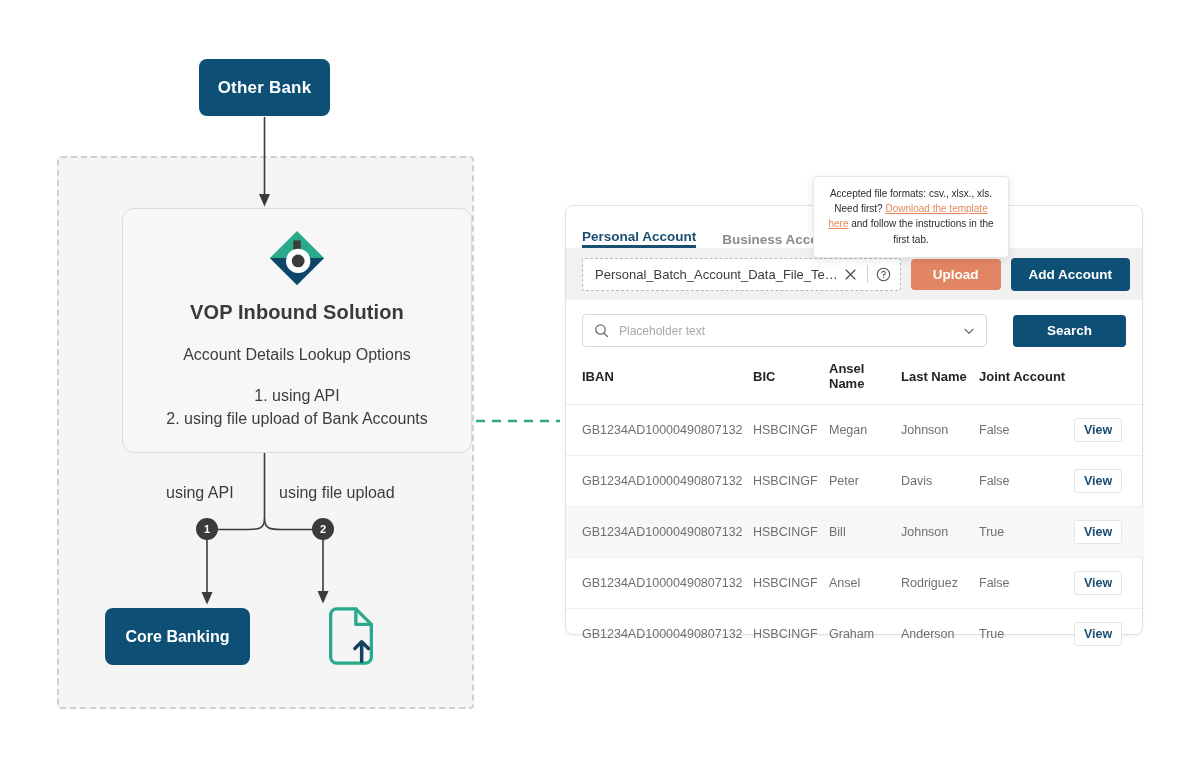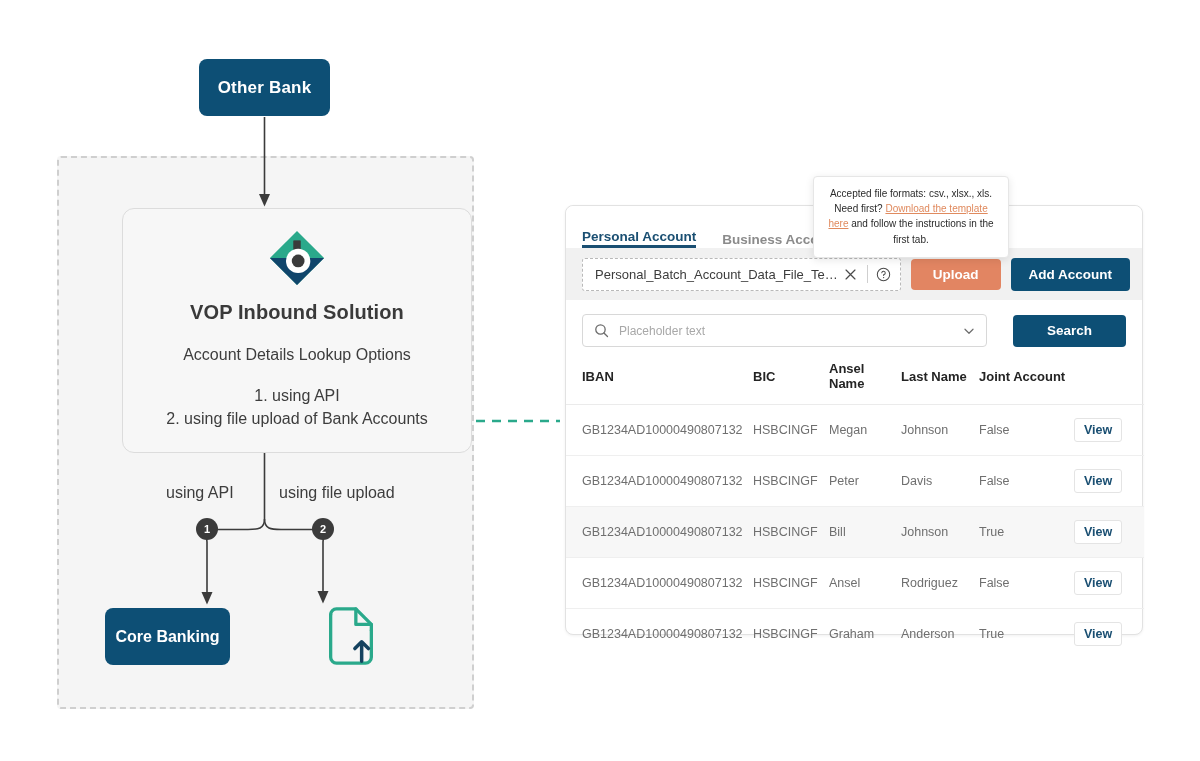--- a/index.html
+++ b/index.html
@@ -80,21 +80,21 @@
     font-size: 11px;
     font-weight: bold;
     display: flex; align-items: center; justify-content: center;
   }
   .num-1 { left: 196px; top: 518px; }
   .num-2 { left: 312px; top: 518px; }
 
   .core-banking-box {
     position: absolute;
     left: 105px; top: 608px;
-    width: 125px; height: 57px;
+    width: 145px; height: 57px;
     background: #0d4f75;
     border-radius: 8px;
     display: flex; align-items: center; justify-content: center;
     color: #ffffff;
     font-size: 16px;
     font-weight: bold;
   }
   .upload-doc-icon { position: absolute; left: 320px; top: 605px; width: 62px; height: 62px; }
 
   

